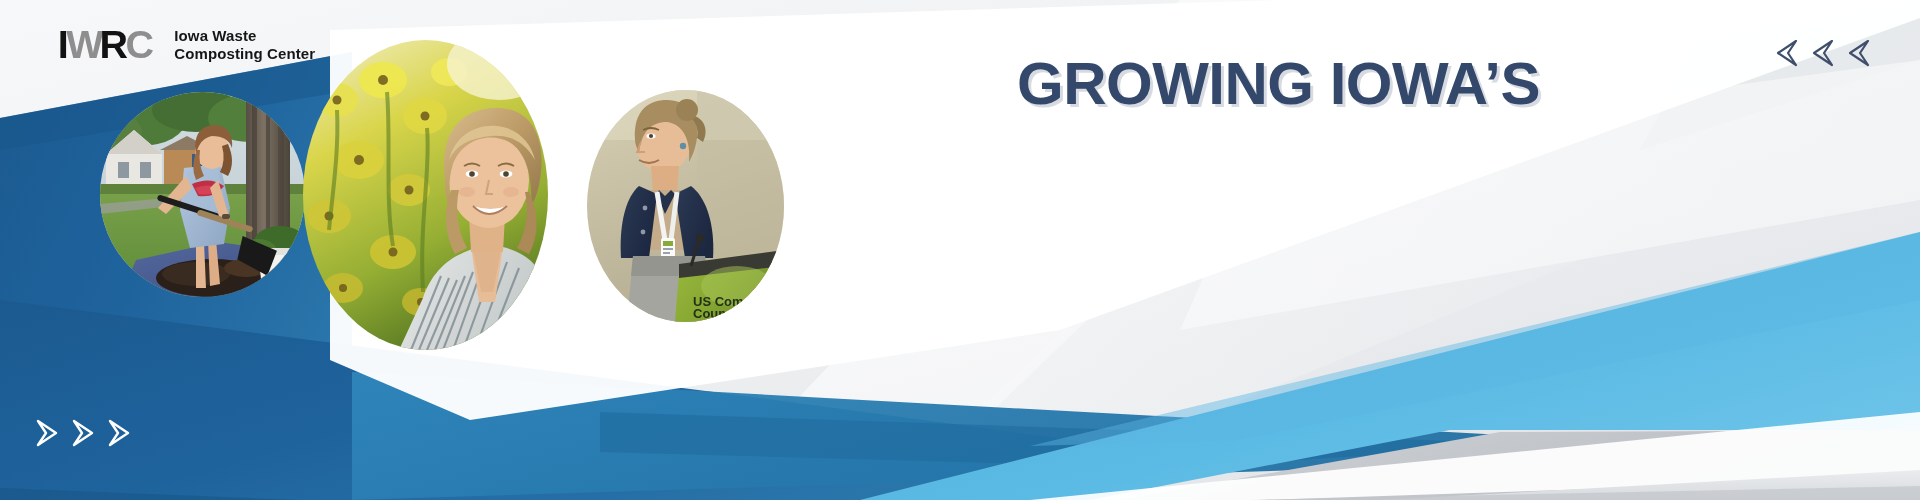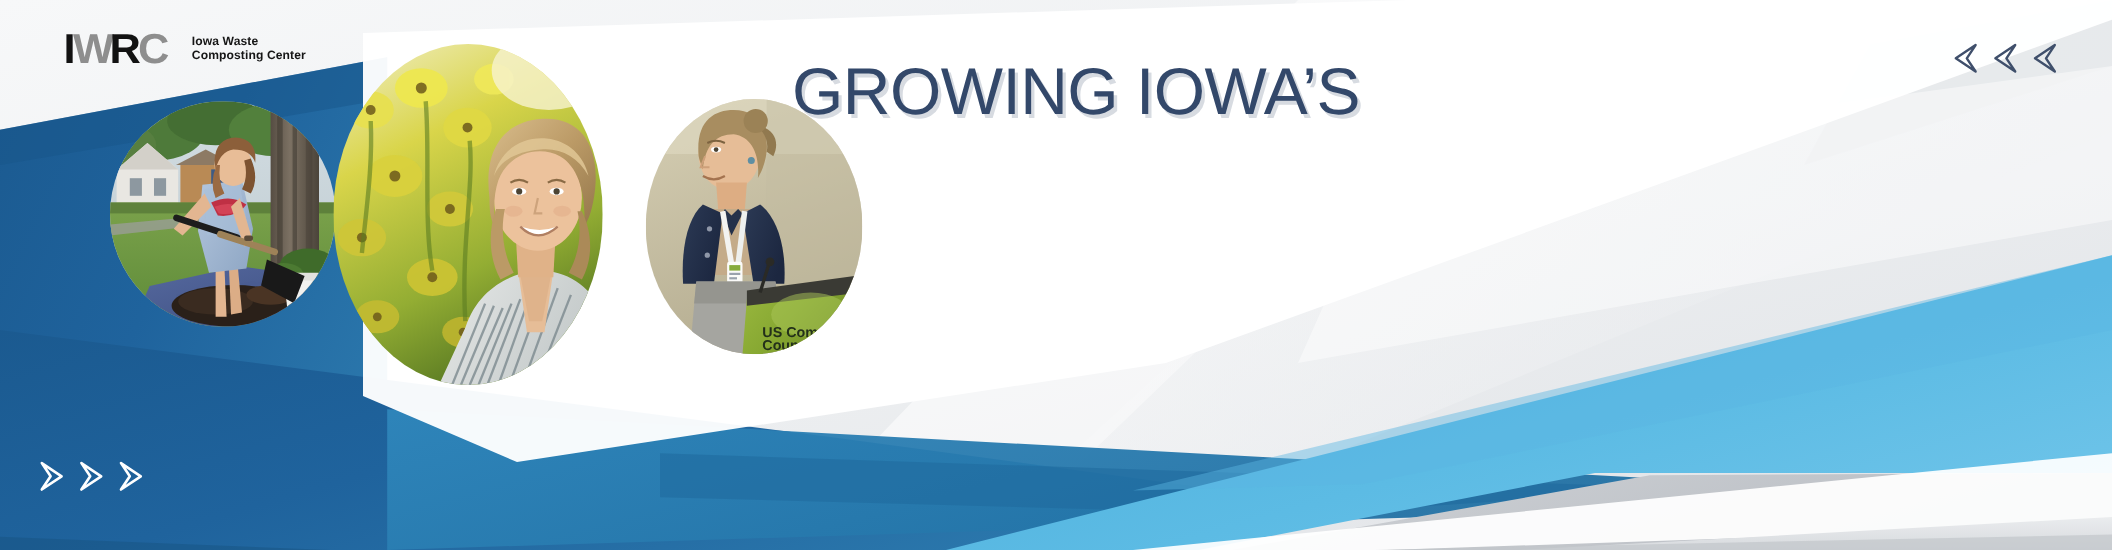--- a/index.html
+++ b/index.html
@@ -29,32 +29,32 @@
     line-height:1; font-family:"Liberation Sans", sans-serif;
     font-stretch:condensed;
     position:relative; height:38px;
   }
   #logo-mark .i  { color:#121212; }
   #logo-mark .w  { color:#8e8e8e; }
   #logo-mark .r  { color:#121212; }
   #logo-mark .c  { color:#8e8e8e; }
   #logo-mark span { display:inline-block; transform:scaleX(1.04); }
   #logo-words {
-    font-size:11px; font-weight:bold; color:#161616;
+    font-size:15px; font-weight:bold; color:#161616;
     line-height:1.18; letter-spacing:.1px;
   }
 
   
   #headline {
     position:absolute;
-    left:720px; top:52px; width:780px;
-    text-align:left;
+    left:760px; top:52px; width:780px;
+    text-align:right;
     z-index:45;
     color:#33486a;
-    font-weight:normal;
+    font-weight:bold;
     font-size:60px;
     line-height:1.07;
     letter-spacing:-0.5px;
     text-shadow:3px 3px 0 rgba(155,165,180,.40);
   }
   #headline .hl-line { display:block; white-space:nowrap; }
 
   
   .chev-group { position:absolute; display:flex; z-index:42; }
   #chev-tr { right:48px; top:38px; gap:2px; }

